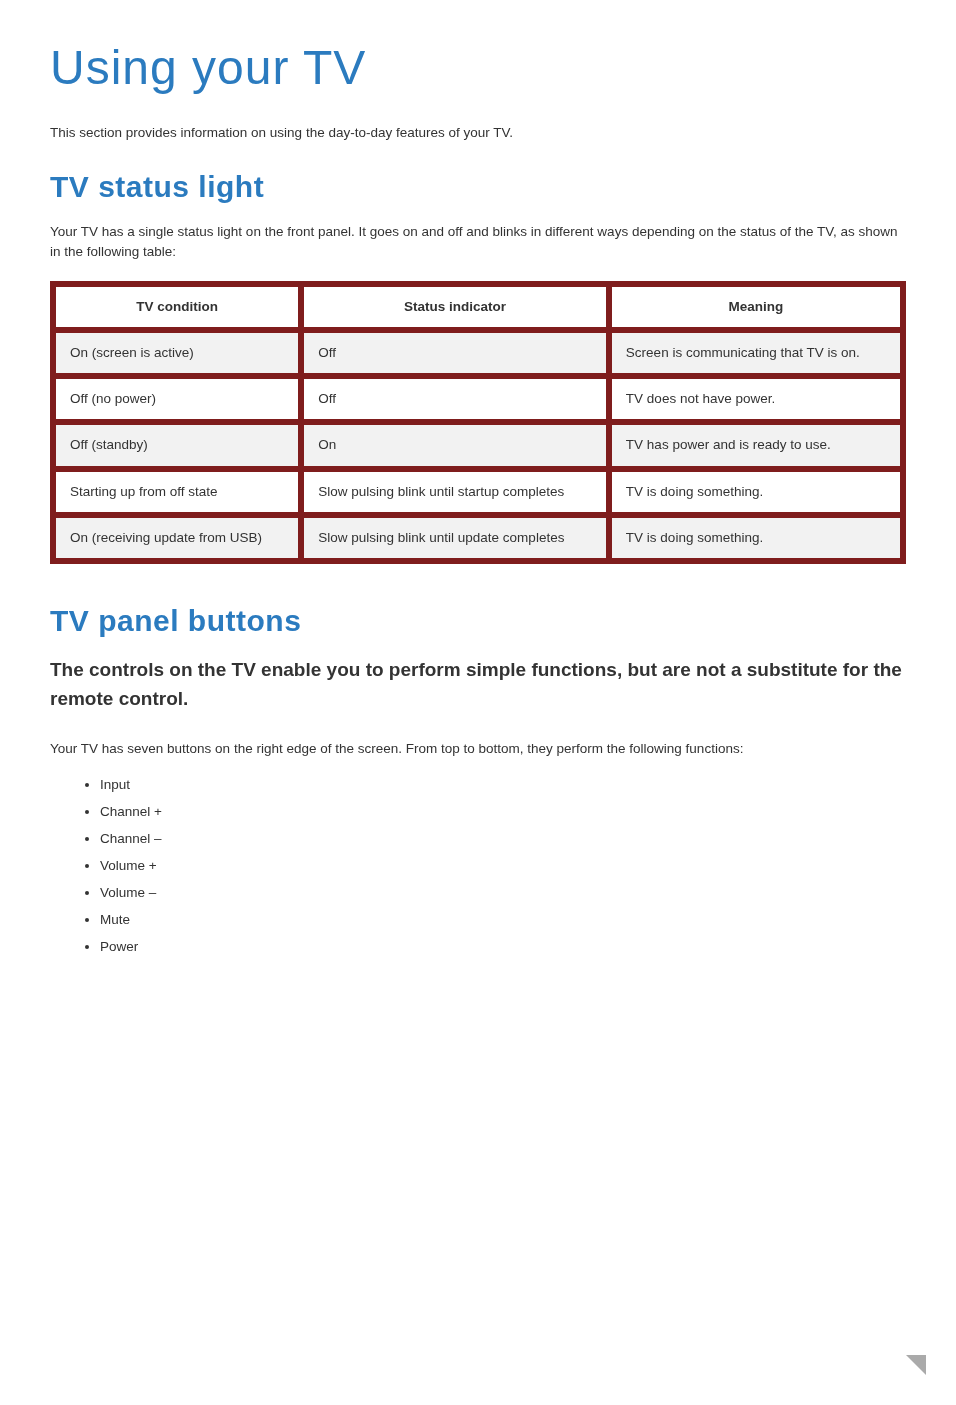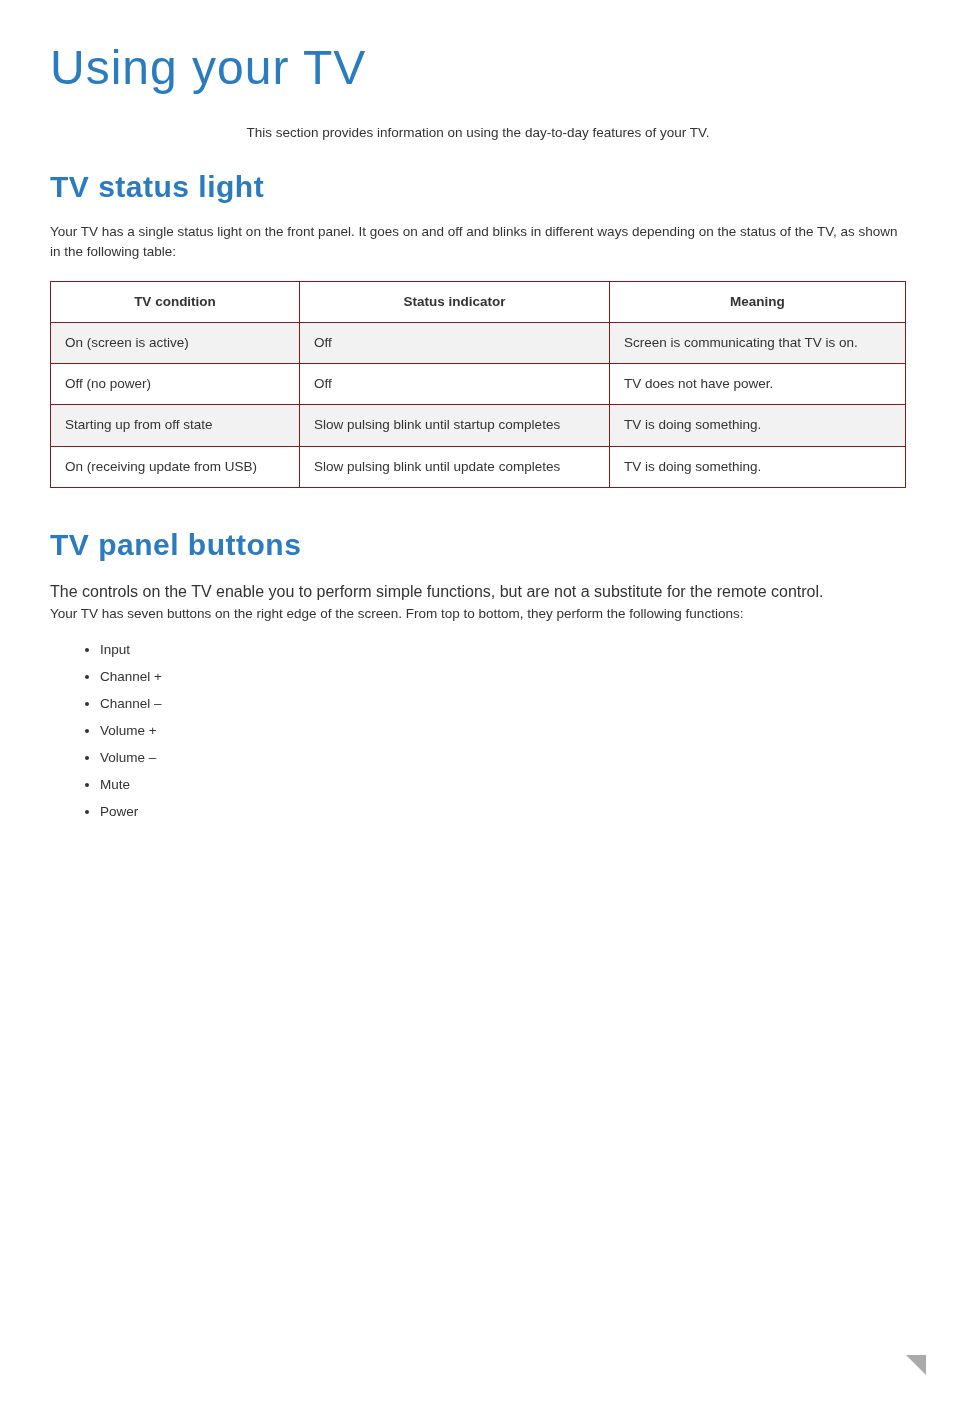--- a/index.html
+++ b/index.html
@@ -15,64 +15,64 @@
       font-size: 48px;
       font-weight: 300;
       color: #2b7bbf;
       margin-bottom: 30px;
       letter-spacing: 1px;
     }
     .intro-text {
       font-size: 13.5px;
       margin-bottom: 30px;
       color: #333;
-      text-align: center;
     }
     h2 {
       font-size: 30px;
       font-weight: 700;
       color: #2b7bbf;
       margin-bottom: 18px;
       letter-spacing: 0.5px;
     }
     .section-desc {
       font-size: 13.5px;
       margin-bottom: 18px;
       color: #333;
       line-height: 1.5;
     }
     table {
       width: 100%;
       border-collapse: collapse;
       margin-bottom: 40px;
     }
     table th, table td {
-      border: 1px solid #7f1d1d;
+      border: 6px solid #7f1d1d;
       padding: 10px 14px;
       vertical-align: top;
       font-size: 13.5px;
       line-height: 1.5;
     }
     table th {
       font-weight: bold;
       background: #fff;
     }
     table tr:nth-child(odd) td {
       background: #f2f2f2;
     }
     table tr:nth-child(even) td {
       background: #fff;
     }
     table thead tr th {
       background: #fff;
     }
     .panel-buttons-desc {
-      font-size: 16px;
-      margin-bottom: 0;
+      font-size: 19px;
+      margin-bottom: 26px;
       line-height: 1.5;
+      font-weight: bold;
     }
     .panel-buttons-desc2 {
       font-size: 13.5px;
       margin-bottom: 8px;
       line-height: 1.5;
     }
     ul.functions-list {
       list-style: disc;
       padding-left: 50px;
       font-size: 13.5px;
@@ -116,20 +116,25 @@
         <td>On (screen is active)</td>
         <td>Off</td>
         <td>Screen is communicating that TV is on.</td>
       </tr>
       <tr>
         <td>Off (no power)</td>
         <td>Off</td>
         <td>TV does not have power.</td>
       </tr>
       <tr>
+        <td>Off (standby)</td>
+        <td>On</td>
+        <td>TV has power and is ready to use.</td>
+      </tr>
+      <tr>
         <td>Starting up from off state</td>
         <td>Slow pulsing blink until startup completes</td>
         <td>TV is doing something.</td>
       </tr>
       <tr>
         <td>On (receiving update from USB)</td>
         <td>Slow pulsing blink until update completes</td>
         <td>TV is doing something.</td>
       </tr>
     </tbody>

